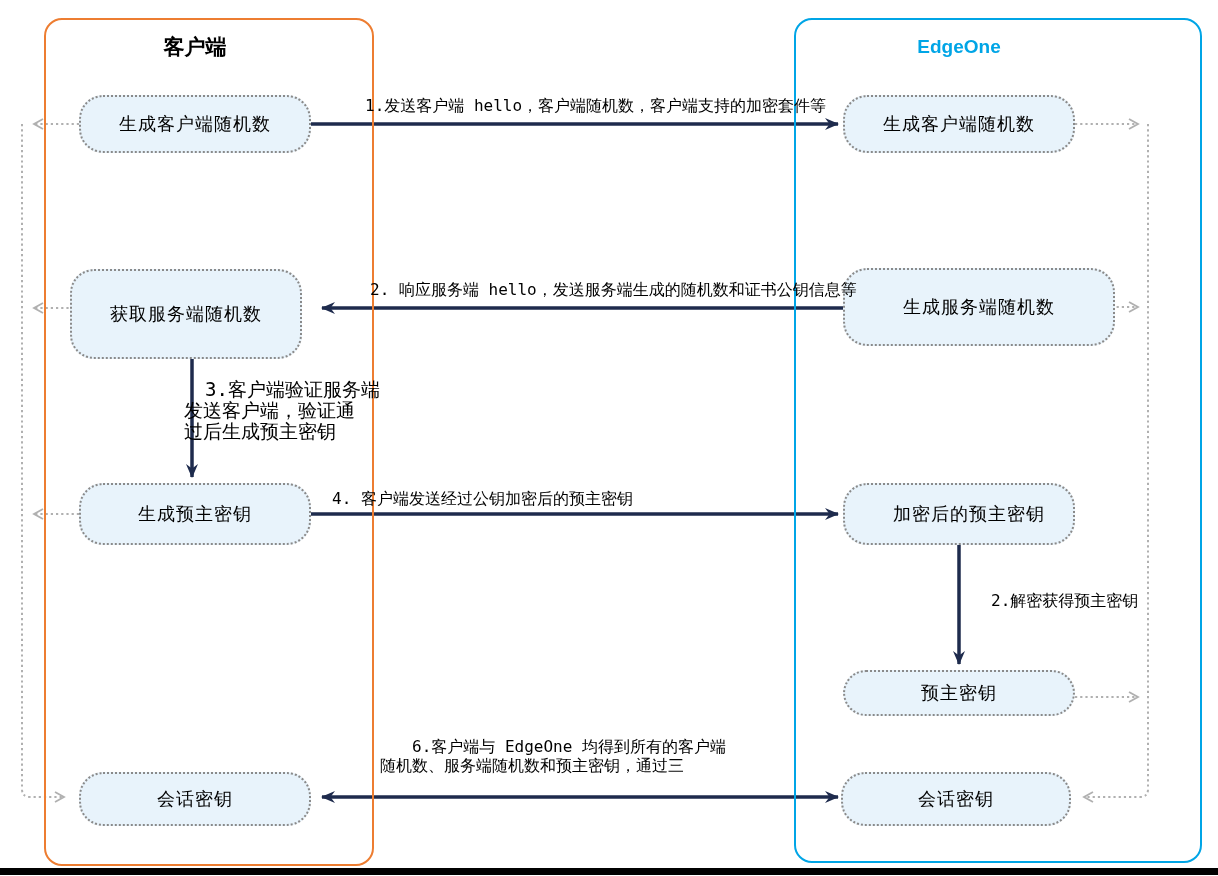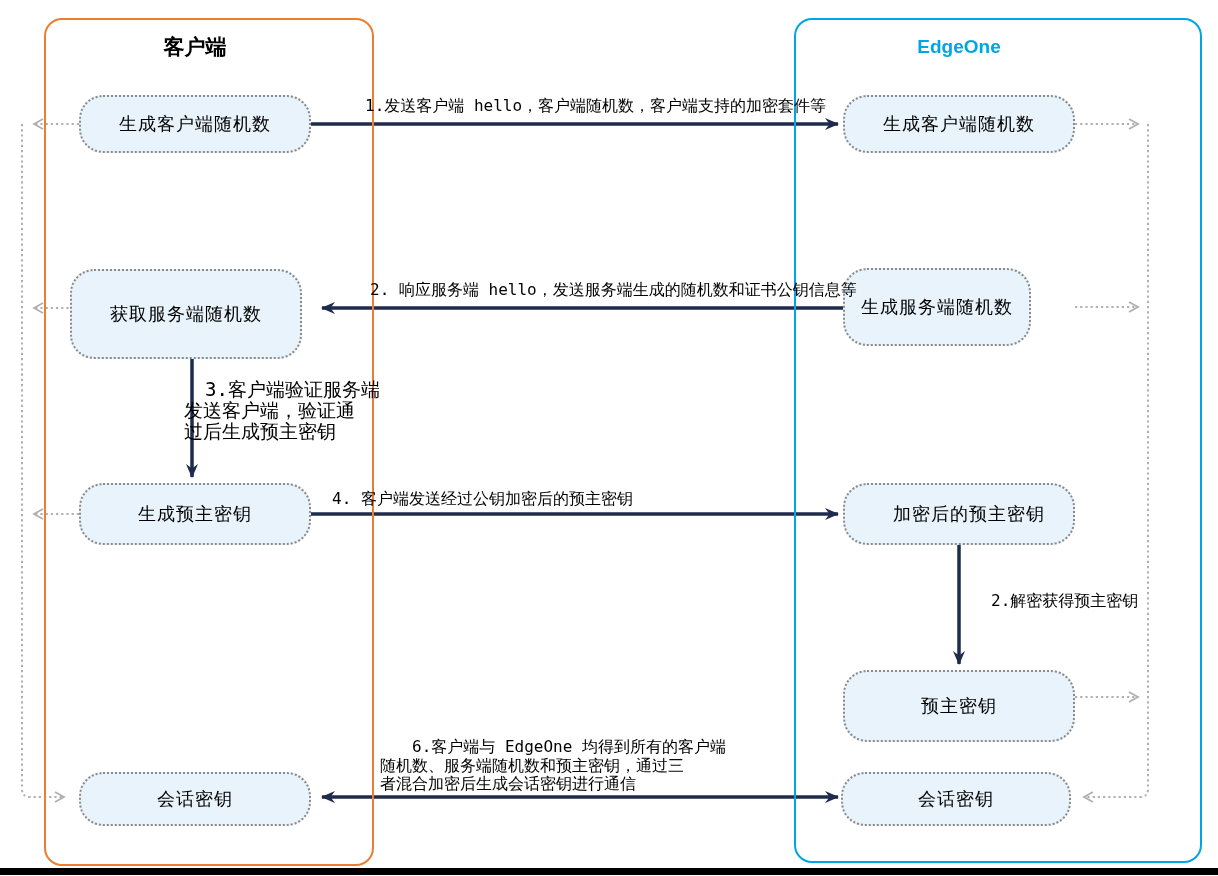--- a/index.html
+++ b/index.html
@@ -110,34 +110,33 @@
 
   <div class="panel-title client">客户端</div>
   <div class="panel-title edgeone">EdgeOne</div>
 
   <div class="node" style="left:79px;top:95px;width:232px;height:58px;">生成客户端随机数</div>
   <div class="node" style="left:70px;top:269px;width:232px;height:90px;">获取服务端随机数</div>
   <div class="node" style="left:79px;top:483px;width:232px;height:62px;">生成预主密钥</div>
   <div class="node" style="left:79px;top:772px;width:232px;height:54px;">会话密钥</div>
 
   <div class="node" style="left:843px;top:95px;width:232px;height:58px;">生成客户端随机数</div>
-  <div class="node" style="left:843px;top:268px;width:188px;height:78px;">生成服务端随机数</div>
+  <div class="node" style="left:843px;top:268px;width:272px;height:78px;">生成服务端随机数</div>
   <div class="node" style="left:843px;top:483px;width:232px;height:62px;padding-left:20px;">加密后的预主密钥</div>
-  <div class="node" style="left:843px;top:670px;width:232px;height:72px;">预主密钥</div>
+  <div class="node" style="left:843px;top:670px;width:232px;height:46px;">预主密钥</div>
   <div class="node" style="left:841px;top:772px;width:230px;height:54px;">会话密钥</div>
 
   <div class="steplabel" style="left:365px;top:96px;">1.发送客户端 hello，客户端随机数，客户端支持的加密套件等</div>
   <div class="steplabel" style="left:370px;top:280px;text-align:right;">2. 响应服务端 hello，发送服务端生成的随机数和证书公钥信息等</div>
   <div class="stepblock s3" style="left:184px;top:379px;">
     <div class="ln">3.客户端验证服务端</div>
     <div class="ln">发送客户端，验证通</div>
     <div class="ln">过后生成预主密钥</div>
   </div>
   <div class="steplabel" style="left:332px;top:489px;">4. 客户端发送经过公钥加密后的预主密钥</div>
   <div class="steplabel" style="left:991px;top:591px;">2.解密获得预主密钥</div>
   <div class="stepblock s6" style="left:380px;top:738px;">
     <div class="ln">6.客户端与 EdgeOne 均得到所有的客户端</div>
     <div class="ln">随机数、服务端随机数和预主密钥，通过三</div>
-    <div class="ln">者混合加密后生成会话密钥进行通信</div>
   </div>
 
   <div class="bottombar"></div>
 </div>
 
 </body></html>

